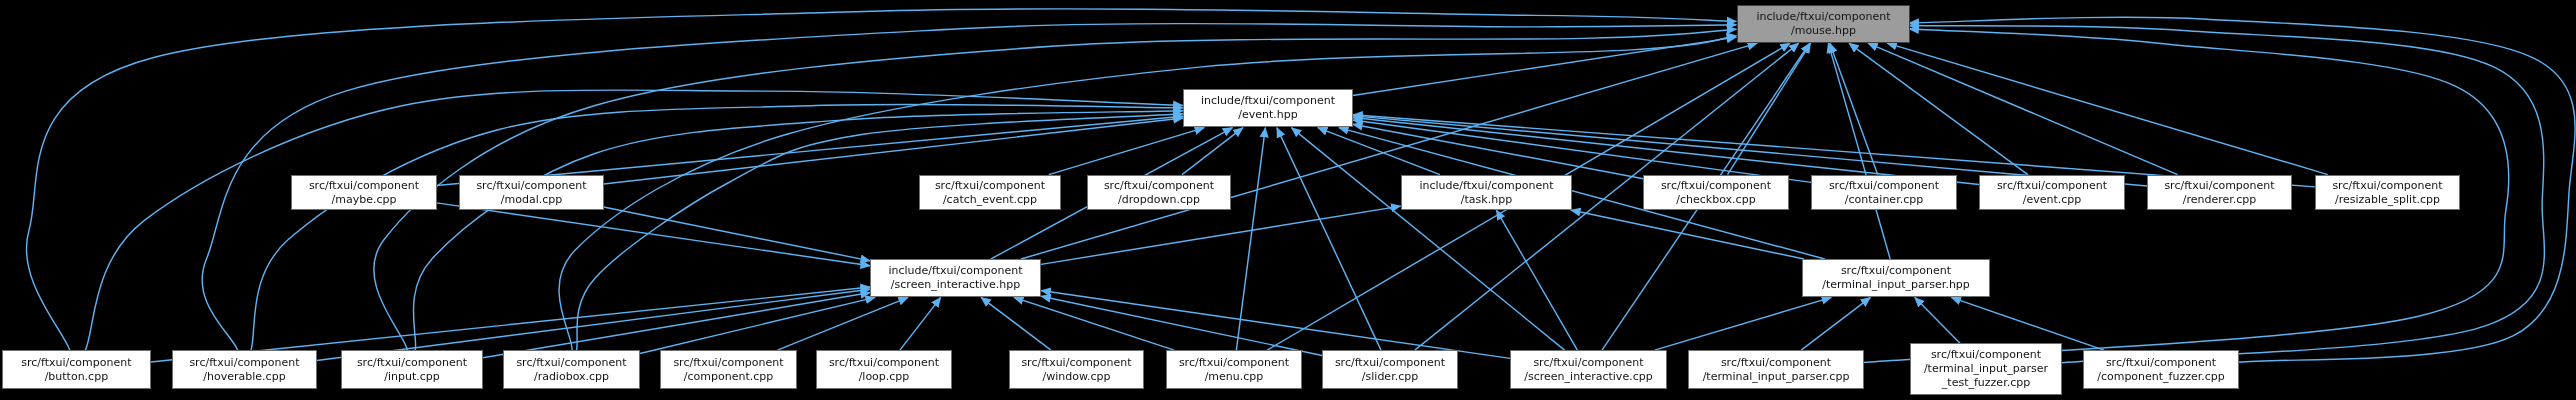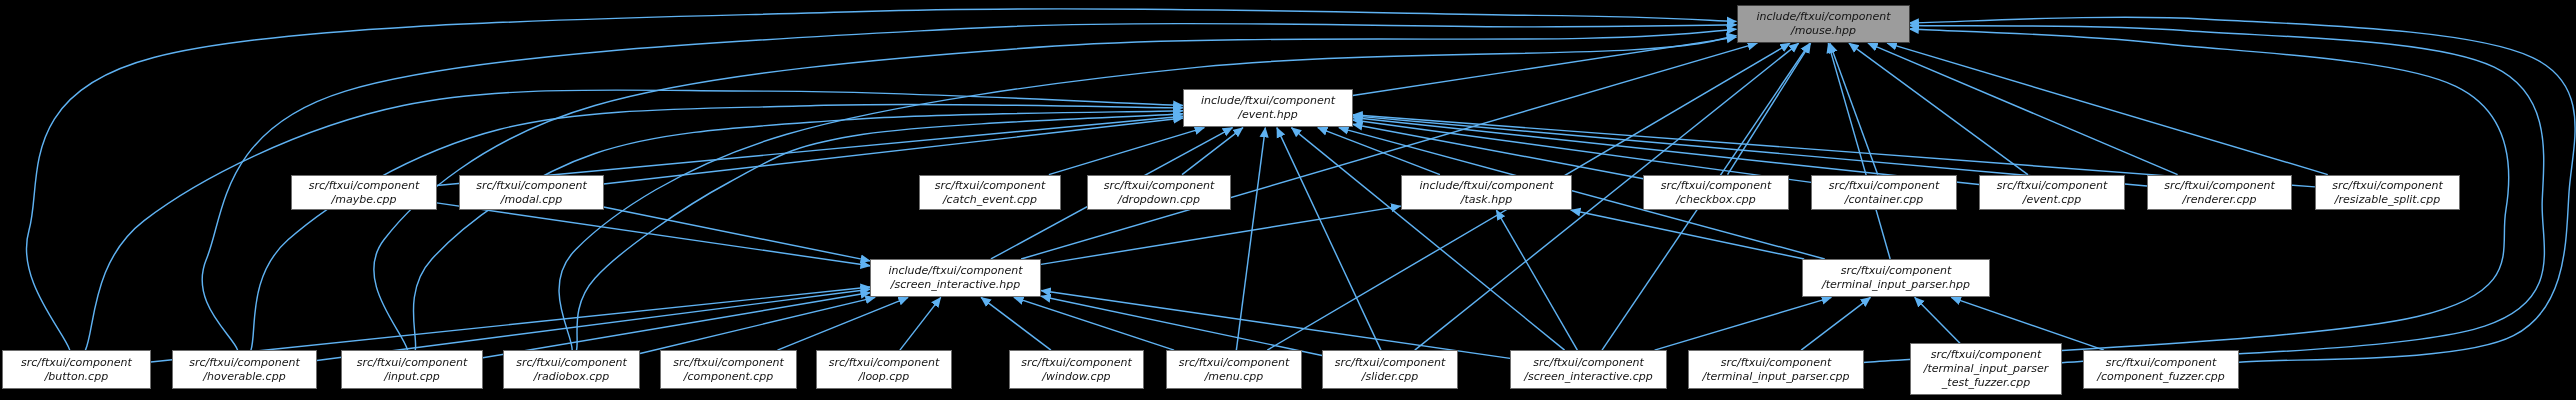--- a/index.html
+++ b/index.html
@@ -26,21 +26,20 @@
     box-sizing: border-box;
     display: flex;
     align-items: center;
     justify-content: center;
     text-align: center;
     font-size: 11px;
     line-height: 1.25;
     white-space: pre-line;
     cursor: pointer;
     padding: 1px 3.8px;
-    font-style: italic;
   }
 </style>
 </head>
 <body>
 
 <div class="canvas">
   <svg class="edges" id="edge-layer" xmlns="http://www.w3.org/2000/svg" viewBox="0 0 2685 417" width="2576" height="400">
     <defs>
       <marker id="arrowhead" viewBox="0 0 10 10" refX="8.5" refY="5" markerWidth="8" markerHeight="8" orient="auto-start-reverse">
         <path d="M 0 1 L 9 5 L 0 9 z" fill="#5fb2f2"></path>

